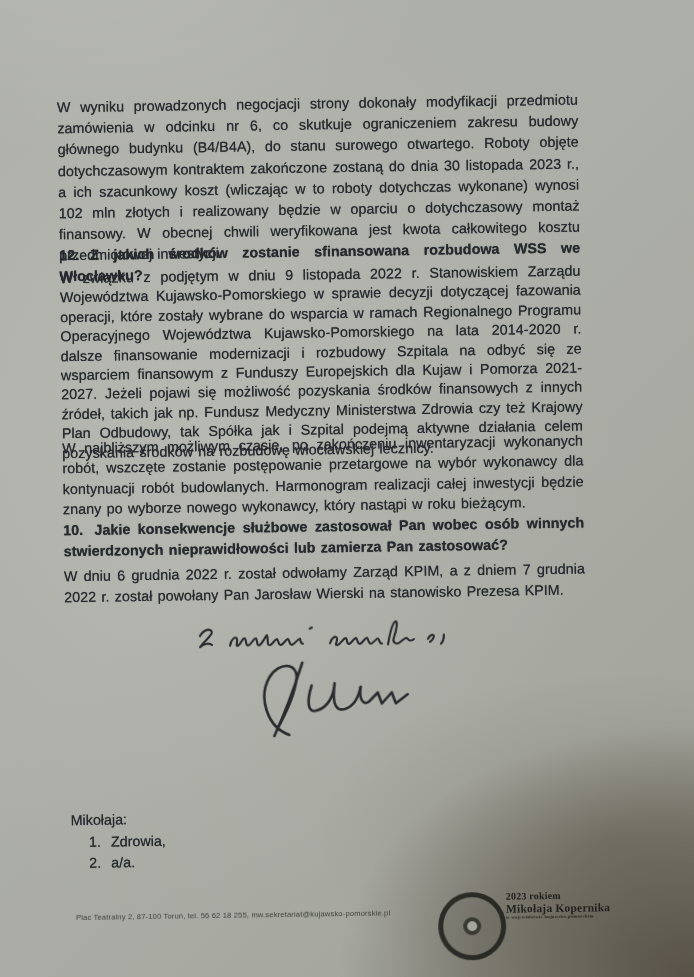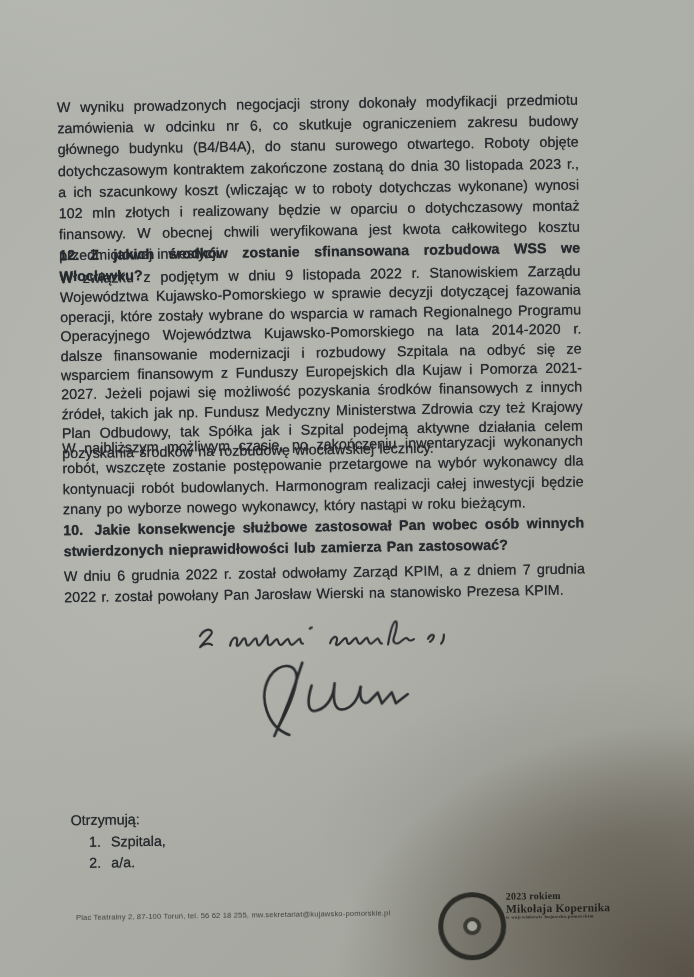--- a/index.html
+++ b/index.html
@@ -71,24 +71,24 @@
     </svg>
 
     <svg class="hand" style="left:234px;top:656px;" width="188" height="86" viewBox="0 0 188 86" aria-label="signature">
       <path stroke-width="2.6" d="M52,78 C30,70 21,40 33,20 C43,4 62,6 60,22 C58,38 48,58 40,72"></path>
       <path stroke-width="2.6" d="M66,6 C58,30 48,56 37,79"></path>
       <path stroke-width="2.6" d="M75,29 C70,44 70,57 80,54 C92,51 97,38 98,27 C96,42 96,56 108,53 C118,50 122,40 124,31"></path>
       <path stroke-width="2.6" d="M124,31 C122,43 126,50 132,46 L141,37 L145,48 L155,37 L159,48 L171,39"></path>
     </svg>
 
     <div class="recipients">
-      <div>Otrzymują:</div>
+      <div>Mikołaja:</div>
       <div class="rec-item">
         <span class="rec-num">1.</span>
-        <span>Szpitala,</span>
+        <span>Zdrowia,</span>
       </div>
       <div class="rec-item">
         <span class="rec-num">2.</span>
         <span>a/a.</span>
       </div>
     </div>
 
     <div class="footer-address">Plac Teatralny 2, 87-100 Toruń, tel. 56 62 18 255, mw.sekretariat@kujawsko-pomorskie.pl</div>
 
     <div class="seal">

